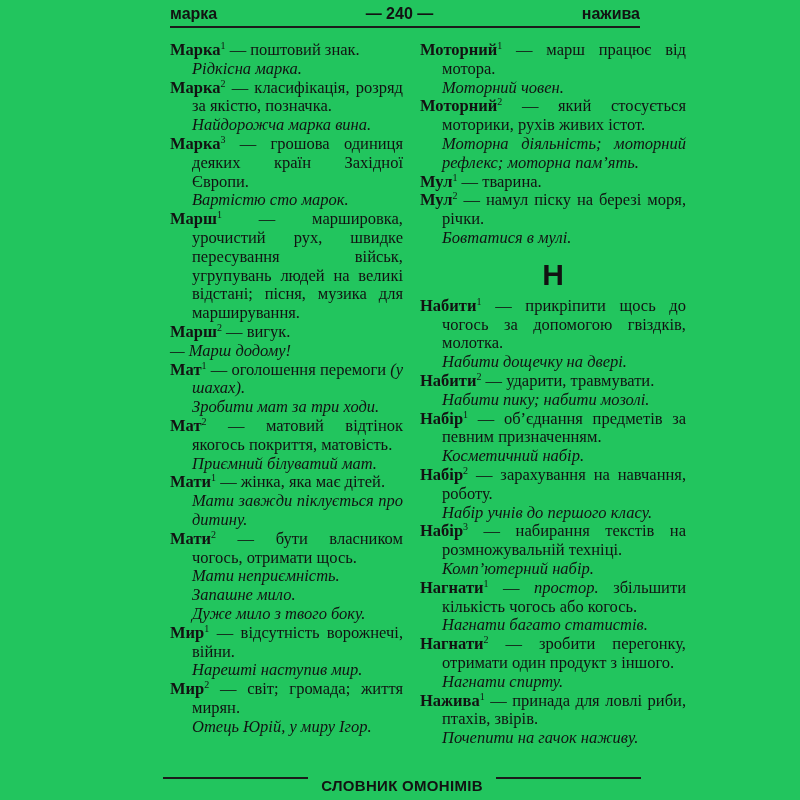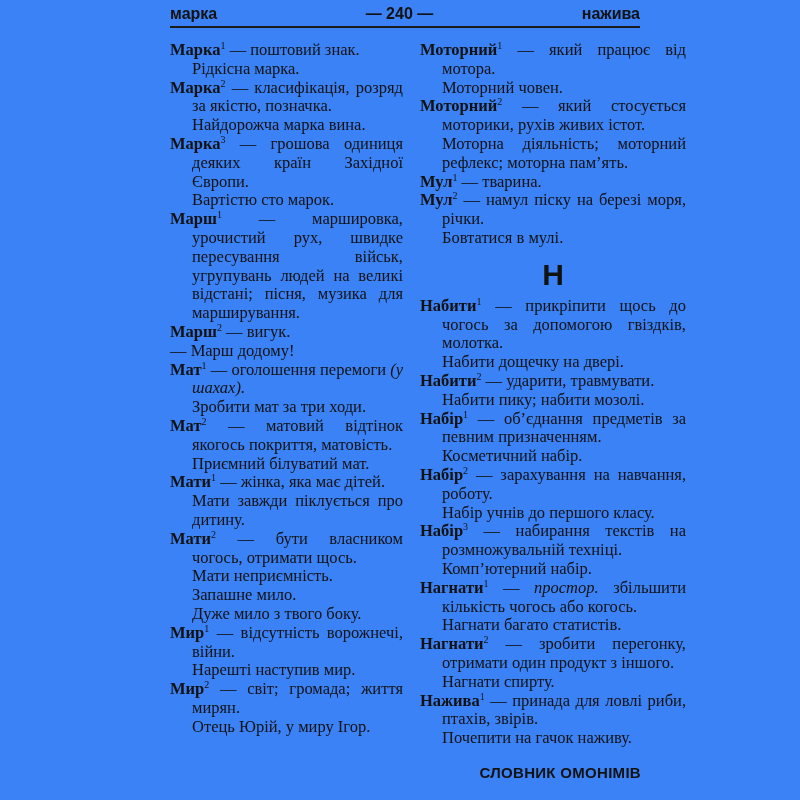--- a/index.html
+++ b/index.html
@@ -1,46 +1,46 @@
 <!DOCTYPE html>
 <html><head>
 <meta charset="utf-8">
 <style>
   html,body{margin:0;padding:0;background:#ffffff;}
   .page{
     position:relative;width:800px;height:800px;overflow:hidden;
-    background:#3b82f6;color:#121212;
+    background:#22c55e;color:#121212;
     font-family:"Liberation Serif",serif;
   }
   .header{
     position:absolute;top:5px;left:170px;width:470px;
     display:flex;justify-content:space-between;align-items:flex-end;
     font-family:"Liberation Sans",sans-serif;font-weight:700;font-size:16px;
     border-bottom:2px solid #1b1b1b;padding-bottom:3px;
   }
   .content{position:absolute;top:41px;left:170px;display:flex;gap:17px;}
   .col{font-size:16.5px;line-height:18.8px;}
   .col-left{width:233px;}
   .col-right{width:266px;}
   p{margin:0;}
   .def{text-align:justify;padding-left:22px;text-indent:-22px;}
   .headword{font-weight:700;}
   sup.hsup{font-size:10px;line-height:0;}
   .defpart.it{font-style:italic;}
-  .example{padding-left:22px;text-align:justify;}
+  .example{font-style:italic;padding-left:22px;text-align:justify;}
   .example.flush{padding-left:0;}
   .section-letter{
     font-family:"Liberation Sans",sans-serif;font-weight:700;
     font-size:30px;line-height:34px;text-align:center;padding:10px 0 5px;
   }
   .footer{
     position:absolute;left:163px;width:478px;bottom:6px;
-    display:flex;align-items:flex-end;gap:13px;
+    display:flex;align-items:flex-start;gap:13px;
     font-family:"Liberation Sans",sans-serif;font-weight:700;
-    font-size:15px;letter-spacing:0.3px;flex-direction:column;
+    font-size:15px;letter-spacing:0.3px;
   }
   .footer .rule{flex:1;height:2px;background:#1b1b1b;}
 </style>
 </head>
 <body>
 
 <div class="page">
 
   <div class="header">
     <span>марка</span>
@@ -95,21 +95,21 @@
           <p class="def"><b class="headword">Мир</b><sup class="hsup">1</sup><span class="dash"> — </span><span class="defpart">відсутність ворожнечі, війни.</span></p>
           <p class="example">Нарешті наступив мир.</p>
         </div>
         <div class="entry">
           <p class="def"><b class="headword">Мир</b><sup class="hsup">2</sup><span class="dash"> — </span><span class="defpart">світ; громада; життя мирян.</span></p>
           <p class="example">Отець Юрій, у миру Ігор.</p>
         </div>
       </div>
     <div class="col col-right">
         <div class="entry">
-          <p class="def"><b class="headword">Моторний</b><sup class="hsup">1</sup><span class="dash"> — </span><span class="defpart">який працює від мотора.</span></p>
+          <p class="def"><b class="headword">Моторний</b><sup class="hsup">1</sup><span class="dash"> — </span><span class="defpart">марш працює від мотора.</span></p>
           <p class="example">Моторний човен.</p>
         </div>
         <div class="entry">
           <p class="def"><b class="headword">Моторний</b><sup class="hsup">2</sup><span class="dash"> — </span><span class="defpart">який стосується моторики, рухів живих істот.</span></p>
           <p class="example">Моторна діяльність; моторний рефлекс; моторна пам’ять.</p>
         </div>
         <div class="entry">
           <p class="def"><b class="headword">Мул</b><sup class="hsup">1</sup><span class="dash"> — </span><span class="defpart">тварина.</span></p>
         </div>
         <div class="entry">

